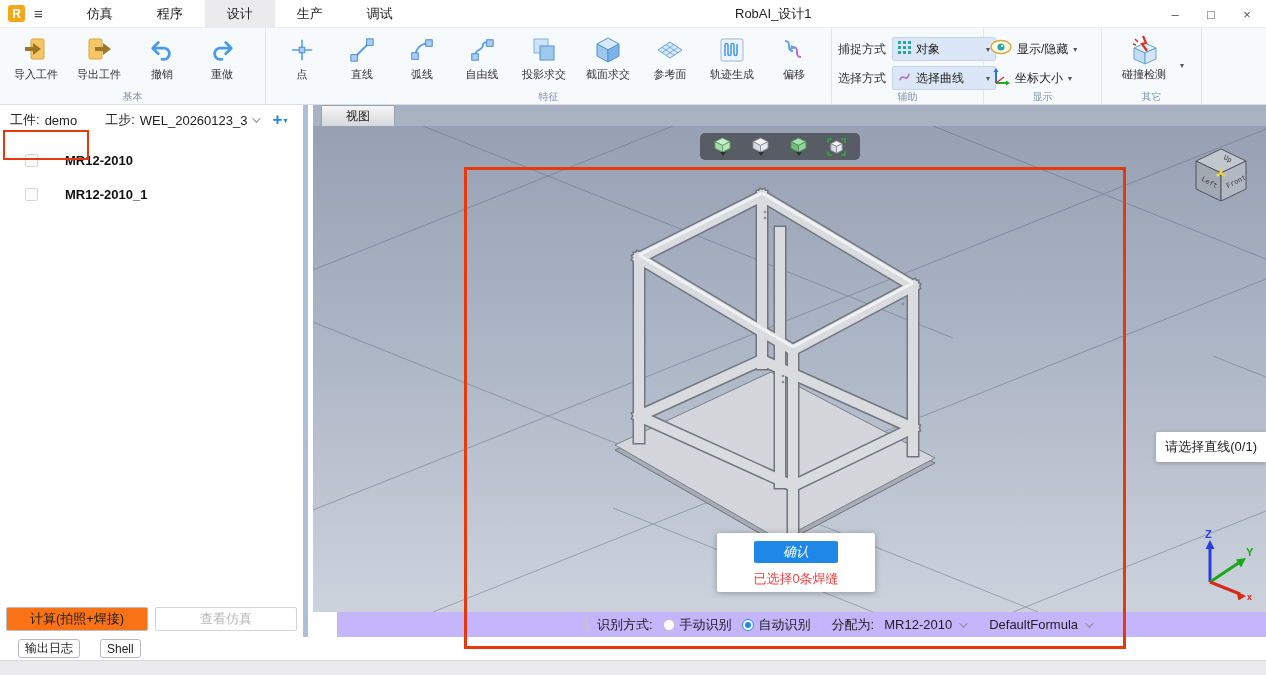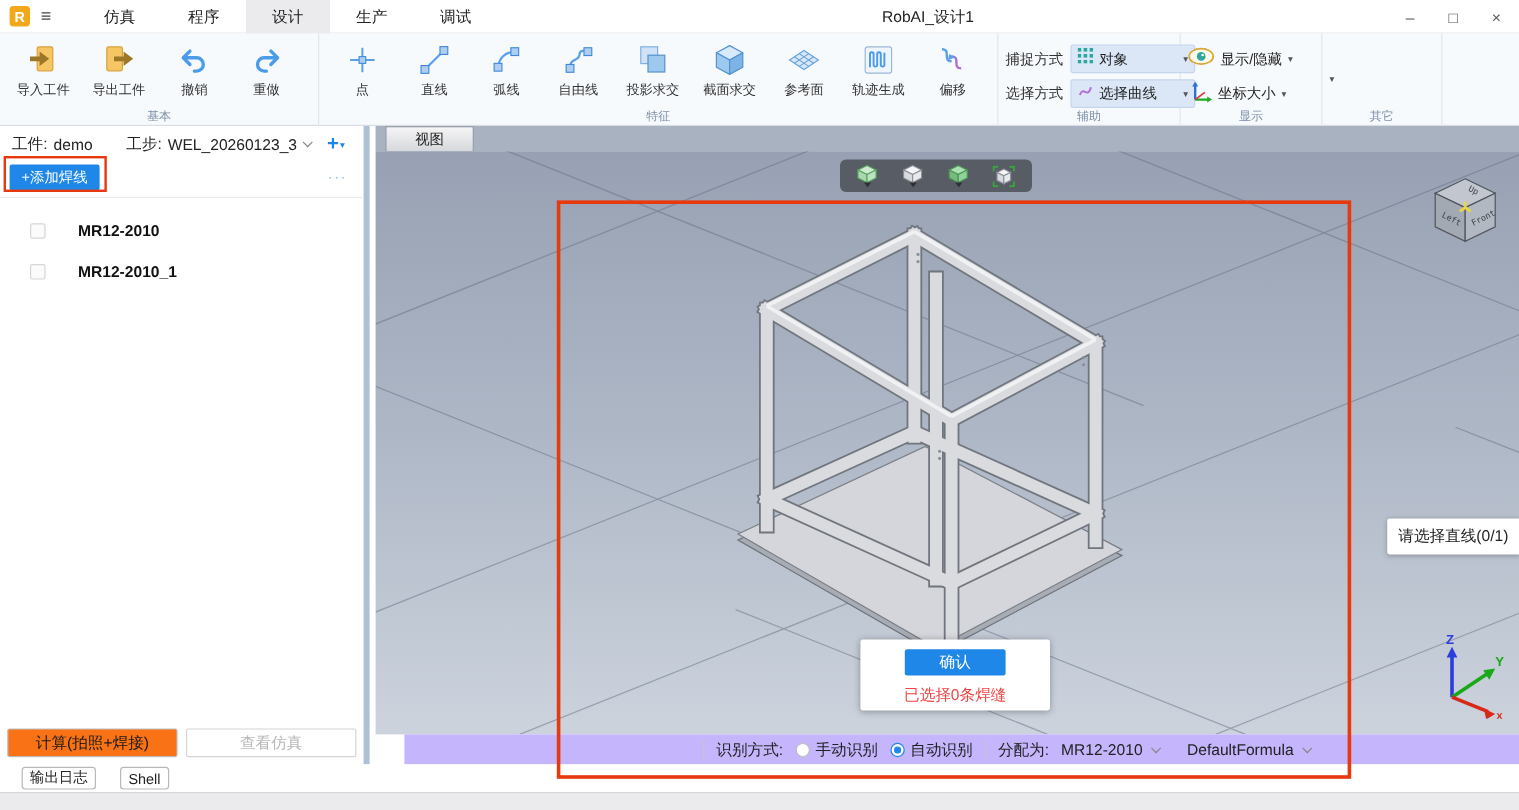--- a/index.html
+++ b/index.html
@@ -56,21 +56,21 @@
   .vp-tabstrip { height:21px; background:#a9b2c1; display:flex; }
   .vp-tab { margin-left:8px; width:74px; height:21px; background:linear-gradient(180deg,#f5f5f6,#d6d8db); border:1px solid #9aa2ae; border-bottom:none; font-size:12px; color:#222; display:flex; align-items:center; justify-content:center; }
   .scene { position:absolute; left:0; top:21px; width:953px; height:486px; background:linear-gradient(180deg,#97a1b3 0%,#aeb7c6 48%,#ccd3dd 100%); overflow:hidden; }
   .scene svg.layer { position:absolute; left:0; top:0; }
   .view-toolbar { position:absolute; left:50%; top:7px; margin-left:-90px; width:160px; height:27px; background:rgba(78,82,90,.88); border-radius:5px; display:flex; align-items:center; justify-content:space-around; padding:0 4px; }
   .vt-btn { width:26px; height:24px; display:flex; flex-direction:column; align-items:center; justify-content:center; }
   .vt-btn .tri { width:0; height:0; border-left:3px solid transparent; border-right:3px solid transparent; border-top:4px solid #2e3034; margin-top:-1px; }
   .view-cube { position:absolute; right:12px; top:16px; }
   .hint-box { position:absolute; right:0; top:306px; background:#fff; box-shadow:0 1px 4px rgba(0,0,0,.25); border-radius:2px 0 0 2px; padding:6px 9px; font-size:13px; color:#222; }
   .confirm-panel { position:absolute; left:404px; top:407px; width:158px; height:59px; background:#fff; border-radius:2px; box-shadow:0 1px 6px rgba(0,0,0,.3); display:flex; flex-direction:column; align-items:center; }
-  .confirm-btn { margin-top:8px; width:84px; height:22px; background:#1f87e8; border:none; border-radius:2px; color:#fff; font-size:13px; }
+  .confirm-btn { margin-top:8px; width:84px; height:22px; background:#1f87e8; border:none; border-radius:2px; color:#fff; font-size:13px;font-style:italic; }
   .confirm-status { margin-top:7px; font-size:13px; color:#ef4444; }
   .axis-triad { position:absolute; right:10px; bottom:8px; }
 
   
   .recog-bar { position:absolute; left:0; top:507px; width:953px; height:25px; background:#c4b5fd; display:flex; align-items:center; justify-content:center; gap:10px; padding-left:50px;margin-left:24px; }
   .vsep { width:1px; height:15px; background:#c6c6ca; }
   .recog-label { font-size:13px; color:#222; }
   .radio-opt { display:flex; align-items:center; gap:5px; }
   .radio { width:12px; height:12px; border-radius:50%; border:1px solid #c0c0c0; background:#fff; }
   .radio.checked { border:1px solid #1f87e8; position:relative; }
@@ -299,38 +299,48 @@
               <path d="M20 17 l-4 -2.5 v5 z" fill="#22a822"></path>
             </svg></span>
         <span class="dlabel">坐标大小</span>
         <span class="dd-arrow">▾</span>
       </div>
     </div>
     <div class="rgroup-label">显示</div>
   </div>
 
   <div class="rgroup" style="width:100px;">
+    <div class="rtool" style="width:72px">
+      <span class="ric">
+          <svg width="32" height="30" viewBox="0 0 32 30">
+            <g stroke="#6aa0cc">
+              <polygon points="17,8 28,13 17,18 6,13" fill="#e2f0fb"></polygon>
+              <polygon points="6,13 17,18 17,29 6,24" fill="#c4ddf2"></polygon>
+              <polygon points="28,13 17,18 17,29 28,24" fill="#d3e7f8"></polygon>
+            </g>
+            <path d="M15 1 l3 7 -4 1 5 7" fill="none" stroke="#e03020" stroke-width="2.2"></path>
+            <path d="M7 4 l3 3 M5 9 l3 1" stroke="#e03020" stroke-width="1.5"></path>
+          </svg>
+        </span>
+      <span class="rlabel">碰撞检测</span>
+    </div>
     <span class="dd-arrow" style="margin-top:28px;">▾</span>
     <div class="rgroup-label">其它</div>
   </div>
 </div>
 
 <div class="left-panel">
   <div class="lp-head">
     <span>工件:</span>
     <span class="val">demo</span>
     <span class="step">工步:</span>
     <span class="val">WEL_20260123_3</span>
     <span class="chev" style="margin-left:5px;"></span>
     <span class="plus-btn">+</span>
     <span class="plus-arrow">▾</span>
-  </div>
-  <div class="add-row">
-    <button class="add-weld-btn">+添加焊线</button>
-    <span class="more-dots">···</span>
   </div>
   <div class="weld-list">
     <div class="weld-item">
       <span class="cbx"></span>
       <span class="weld-name">MR12-2010</span>
     </div>
     <div class="weld-item">
       <span class="cbx"></span>
       <span class="weld-name">MR12-2010_1</span>
     </div>

